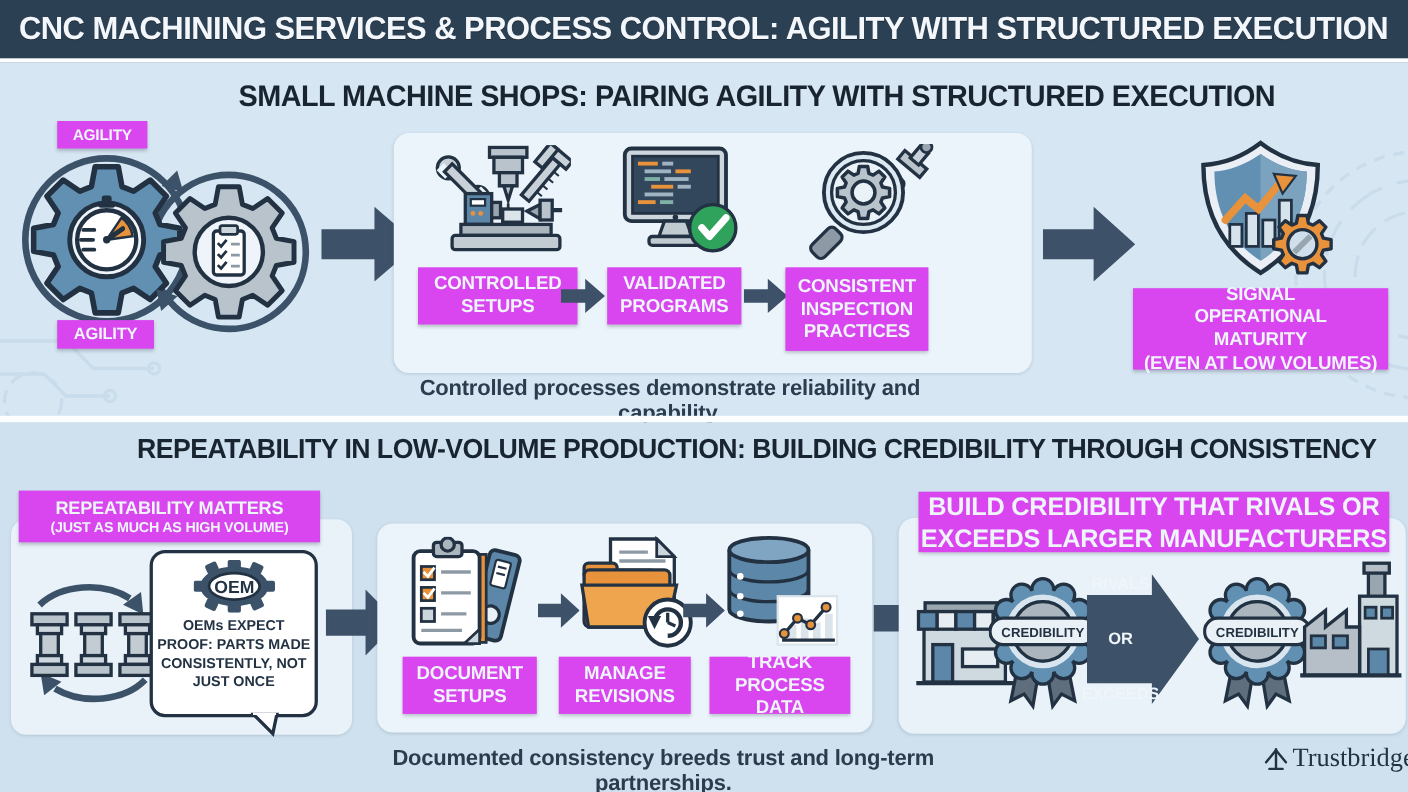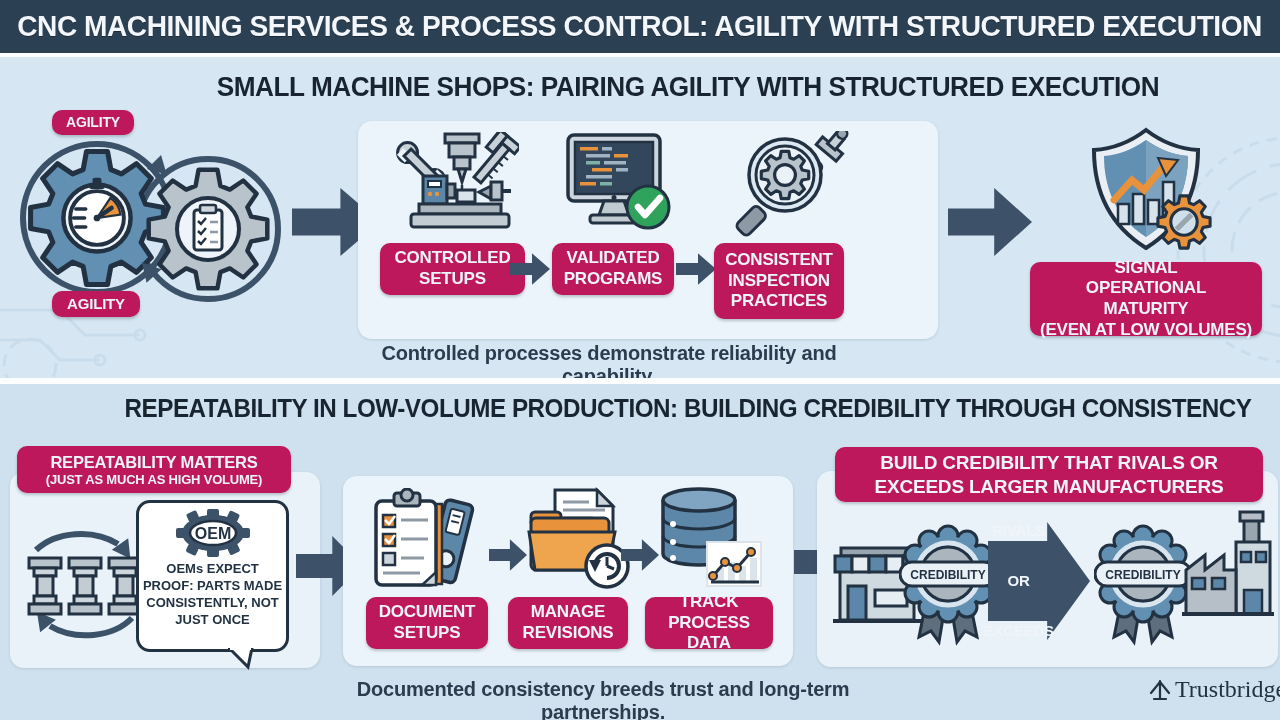--- a/index.html
+++ b/index.html
@@ -7,21 +7,21 @@
     background:#d6e6f2;font-family:"Liberation Sans","DejaVu Sans",sans-serif;padding-left:48px;}
   .abs{position:absolute;}
   
   .banner{left:0;top:0;width:1280px;height:57px;background:#2c4054;
     display:flex;align-items:center;justify-content:center;border-bottom:4px solid #fbfdfe;box-sizing:border-box;}
   .banner-title{color:#f3f7fb;font-weight:bold;font-size:29px;letter-spacing:-0.5px;
     transform:scaleX(0.97);white-space:nowrap;text-shadow:0 1px 0 rgba(0,0,0,.35);}
   .sec-title{width:1280px;text-align:center;color:#18242f;font-weight:bold;
     letter-spacing:-0.5px;transform:scaleX(0.97);}
   .panel{background:#ecf4fb;border-radius:14px;box-shadow:0 1px 3px rgba(40,60,80,.15);}
-  .pill{background:#be185d;border-radius:10px;color:#eef4fa;font-weight:bold;
+  .pill{background:#d946ef;border-radius:0;color:#eef4fa;font-weight:bold;
     display:flex;flex-direction:column;align-items:center;justify-content:center;
     text-align:center;box-shadow:0 2px 3px rgba(30,45,60,.25);line-height:1.22;letter-spacing:-0.2px;}
   .chevron{background:#3d5269;clip-path:polygon(0 30%,55% 30%,55% 0,100% 50%,55% 100%,55% 70%,0 70%);}
   .small-arrow{background:#3d5269;clip-path:polygon(0 32%,55% 32%,55% 4%,100% 50%,55% 96%,55% 68%,0 68%);}
   .caption{text-align:center;color:#2b3c4e;font-weight:600;font-size:20px;letter-spacing:-0.2px;}
   .bubble{background:#ffffff;border:3px solid #223243;border-radius:14px;
     display:flex;flex-direction:column;align-items:center;padding:6px 5px;box-sizing:border-box;}
   .bubble-text{color:#223243;font-weight:bold;font-size:13px;line-height:1.3;text-align:center;}
   .cred-arrow{background:#3d5269;clip-path:polygon(0 16%,58% 16%,58% 0,100% 50%,58% 100%,58% 84%,0 84%);}
   .cred-arrow-text{position:absolute;left:0;top:0;width:60%;height:100%;display:flex;
@@ -423,21 +423,21 @@
   <div class="abs pill" style="left:508px;top:597px;width:120px;height:52px;font-size:17px;">
     <span>MANAGE REVISIONS</span>
   </div>
   <div class="abs pill" style="left:645px;top:597px;width:128px;height:52px;font-size:17px;">
     <span>TRACK PROCESS DATA</span>
   </div>
 
   <div class="abs chevron" style="left:794px;top:532px;width:64px;height:60px;"></div>
 
   <div class="abs panel" style="left:817px;top:471px;width:461px;height:196px;background:#e9f2f9;"></div>
-  <div class="abs pill" style="left:835px;top:447px;width:428px;height:55px;font-size:19px;text-align:center;">
+  <div class="abs pill" style="left:835px;top:447px;width:428px;height:55px;font-size:23px;text-align:center;">
     <div>BUILD CREDIBILITY THAT RIVALS OR</div>
     <div>EXCEEDS LARGER MANUFACTURERS</div>
   </div>
 
   <svg class="abs" style="left:831px;top:540px" width="92" height="88" viewBox="0 0 92 88">
     <rect x="9" y="30" width="74" height="50" fill="#cfd9e0" stroke="#223243" stroke-width="3"></rect>
     <g>
       <rect x="10" y="8" width="72" height="8" fill="#9aa6af" stroke="#223243" stroke-width="3"></rect>
       <g stroke="#223243" stroke-width="3">
         <rect x="4" y="16" width="17" height="16" fill="#5d87a8"></rect>

